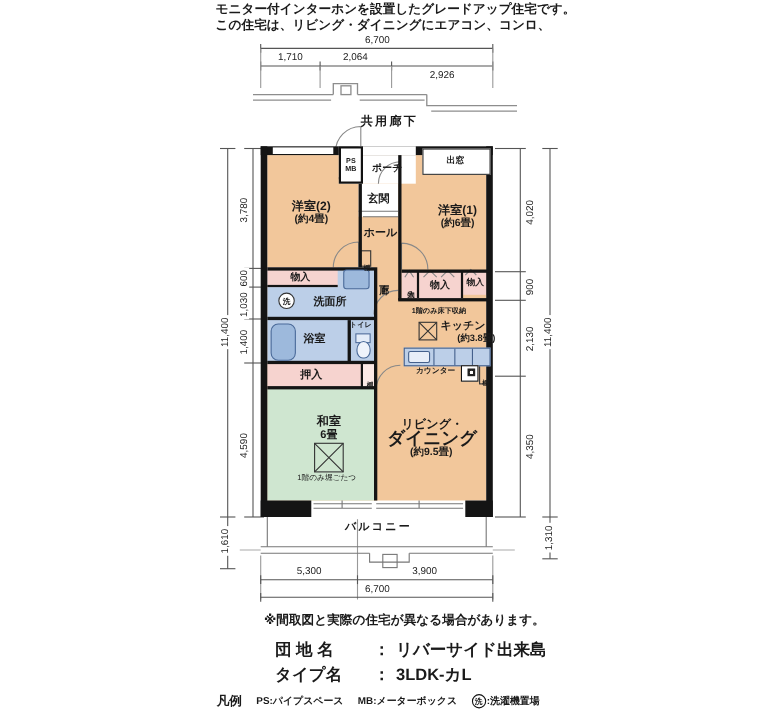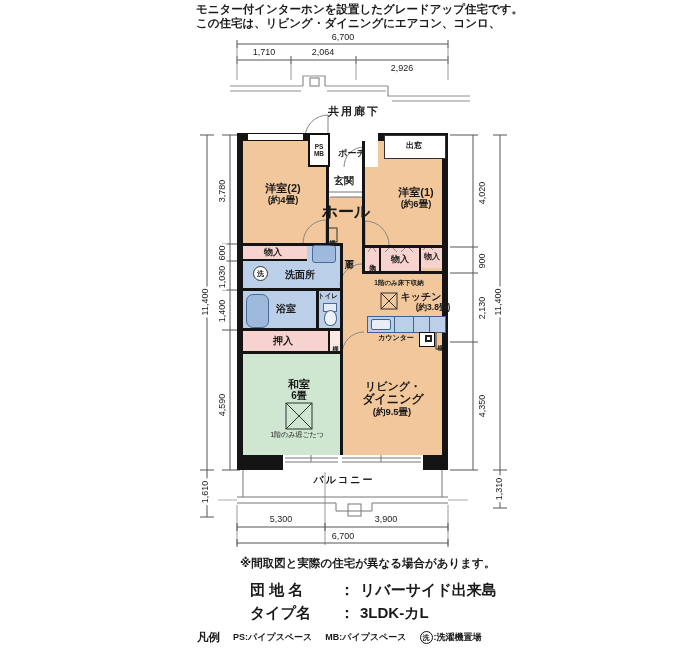--- a/index.html
+++ b/index.html
@@ -190,39 +190,39 @@
   </div>
 
   <div class="lbl" style="left:354px;top:111px;font-size:11px;letter-spacing:2px;">共用廊下</div>
   <div class="lbl" style="left:283px;top:188px;font-size:11px;">洋室(2)</div>
   <div class="lbl" style="left:283px;top:200px;font-size:9.5px;">(約4畳)</div>
   <div class="lbl" style="left:416px;top:192px;font-size:11px;">洋室(1)</div>
   <div class="lbl" style="left:416px;top:204px;font-size:9.5px;">(約6畳)</div>
   <div class="lbl" style="left:352px;top:153px;font-size:9px;">ポーチ</div>
   <div class="lbl" style="left:414px;top:146px;font-size:8px;">出窓</div>
   <div class="lbl" style="left:344px;top:181px;font-size:10px;">玄関</div>
-  <div class="lbl" style="left:346px;top:212px;font-size:16px;">ホール</div>
+  <div class="lbl" style="left:346px;top:212px;font-size:10px;">ホール</div>
   <div class="lbl vtext" style="left:349px;top:253px;font-size:9px;">廊下</div>
   <div class="lbl" style="left:273px;top:252px;font-size:9px;">物入</div>
   <div class="lbl" style="left:300px;top:275px;font-size:10px;">洗面所</div>
   <div class="lbl" style="left:286px;top:309px;font-size:10px;">浴室</div>
   <div class="lbl" style="left:328px;top:296px;font-size:6.5px;">トイレ</div>
   <div class="lbl" style="left:283px;top:341px;font-size:10px;">押入</div>
   <div class="lbl vtext" style="left:335px;top:341px;font-size:6px;">棚</div>
   <div class="lbl vtext" style="left:332px;top:235px;font-size:6px;">棚</div>
   <div class="lbl vtext" style="left:440px;top:340px;font-size:6px;">棚</div>
   <div class="lbl vtext" style="left:373px;top:259px;font-size:6.5px;letter-spacing:0;">物入</div>
   <div class="lbl" style="left:400px;top:259px;font-size:9px;">物入</div>
   <div class="lbl" style="left:432px;top:257px;font-size:8px;">物入</div>
   <div class="lbl" style="left:399px;top:283px;font-size:6.5px;">1階のみ床下収納</div>
   <div class="lbl" style="left:421px;top:297px;font-size:10px;">キッチン</div>
   <div class="lbl" style="left:433px;top:308px;font-size:8.5px;">(約3.8畳)</div>
   <div class="lbl" style="left:396px;top:338px;font-size:7px;">カウンター</div>
   <div class="lbl" style="left:393px;top:386px;font-size:11px;">リビング・</div>
-  <div class="lbl" style="left:393px;top:400px;font-size:12px;">ダイニング</div>
+  <div class="lbl" style="left:393px;top:400px;font-size:16px;">ダイニング</div>
   <div class="lbl" style="left:392px;top:412px;font-size:9.5px;">(約9.5畳)</div>
   <div class="lbl" style="left:299px;top:384px;font-size:11px;">和室</div>
   <div class="lbl" style="left:299px;top:396px;font-size:10px;">6畳</div>
   <div class="lbl" style="left:297px;top:435px;font-size:7px;font-weight:normal;">1階のみ堀ごたつ</div>
   <div class="lbl" style="left:344px;top:480px;font-size:10px;letter-spacing:2px;">バルコニー</div>
 
   <div class="dim" style="left:343px;top:37px;">6,700</div>
   <div class="dim" style="left:264px;top:52px;">1,710</div>
   <div class="dim" style="left:323px;top:52px;">2,064</div>
   <div class="dim" style="left:402px;top:52px;margin-top:16px;">2,926</div>
@@ -255,20 +255,20 @@
   </div>
   <div class="footer-line" style="left:250px;top:604px;">
     <span class="flabel">タイプ名</span>
     <span class="fcolon">：</span>
     <span>3LDK-カL</span>
   </div>
 
   <div class="abs" style="left:197px;top:630px;display:flex;align-items:center;gap:13px;">
     <span style="font-size:11.5px;font-weight:bold;">凡例</span>
     <span style="font-size:9px;font-weight:bold;">PS:パイプスペース</span>
-    <span style="font-size:9px;font-weight:bold;">MB:パイプスペース</span>
+    <span style="font-size:9px;font-weight:bold;">MB:メーターボックス</span>
     <span style="font-size:9px;font-weight:bold;display:inline-flex;align-items:center;justify-content:flex-end;">
       <span class="legend-circle">洗</span>
       <span>:洗濯機置場</span>
     </span>
   </div>
 
 </div>
 
 </body></html>

